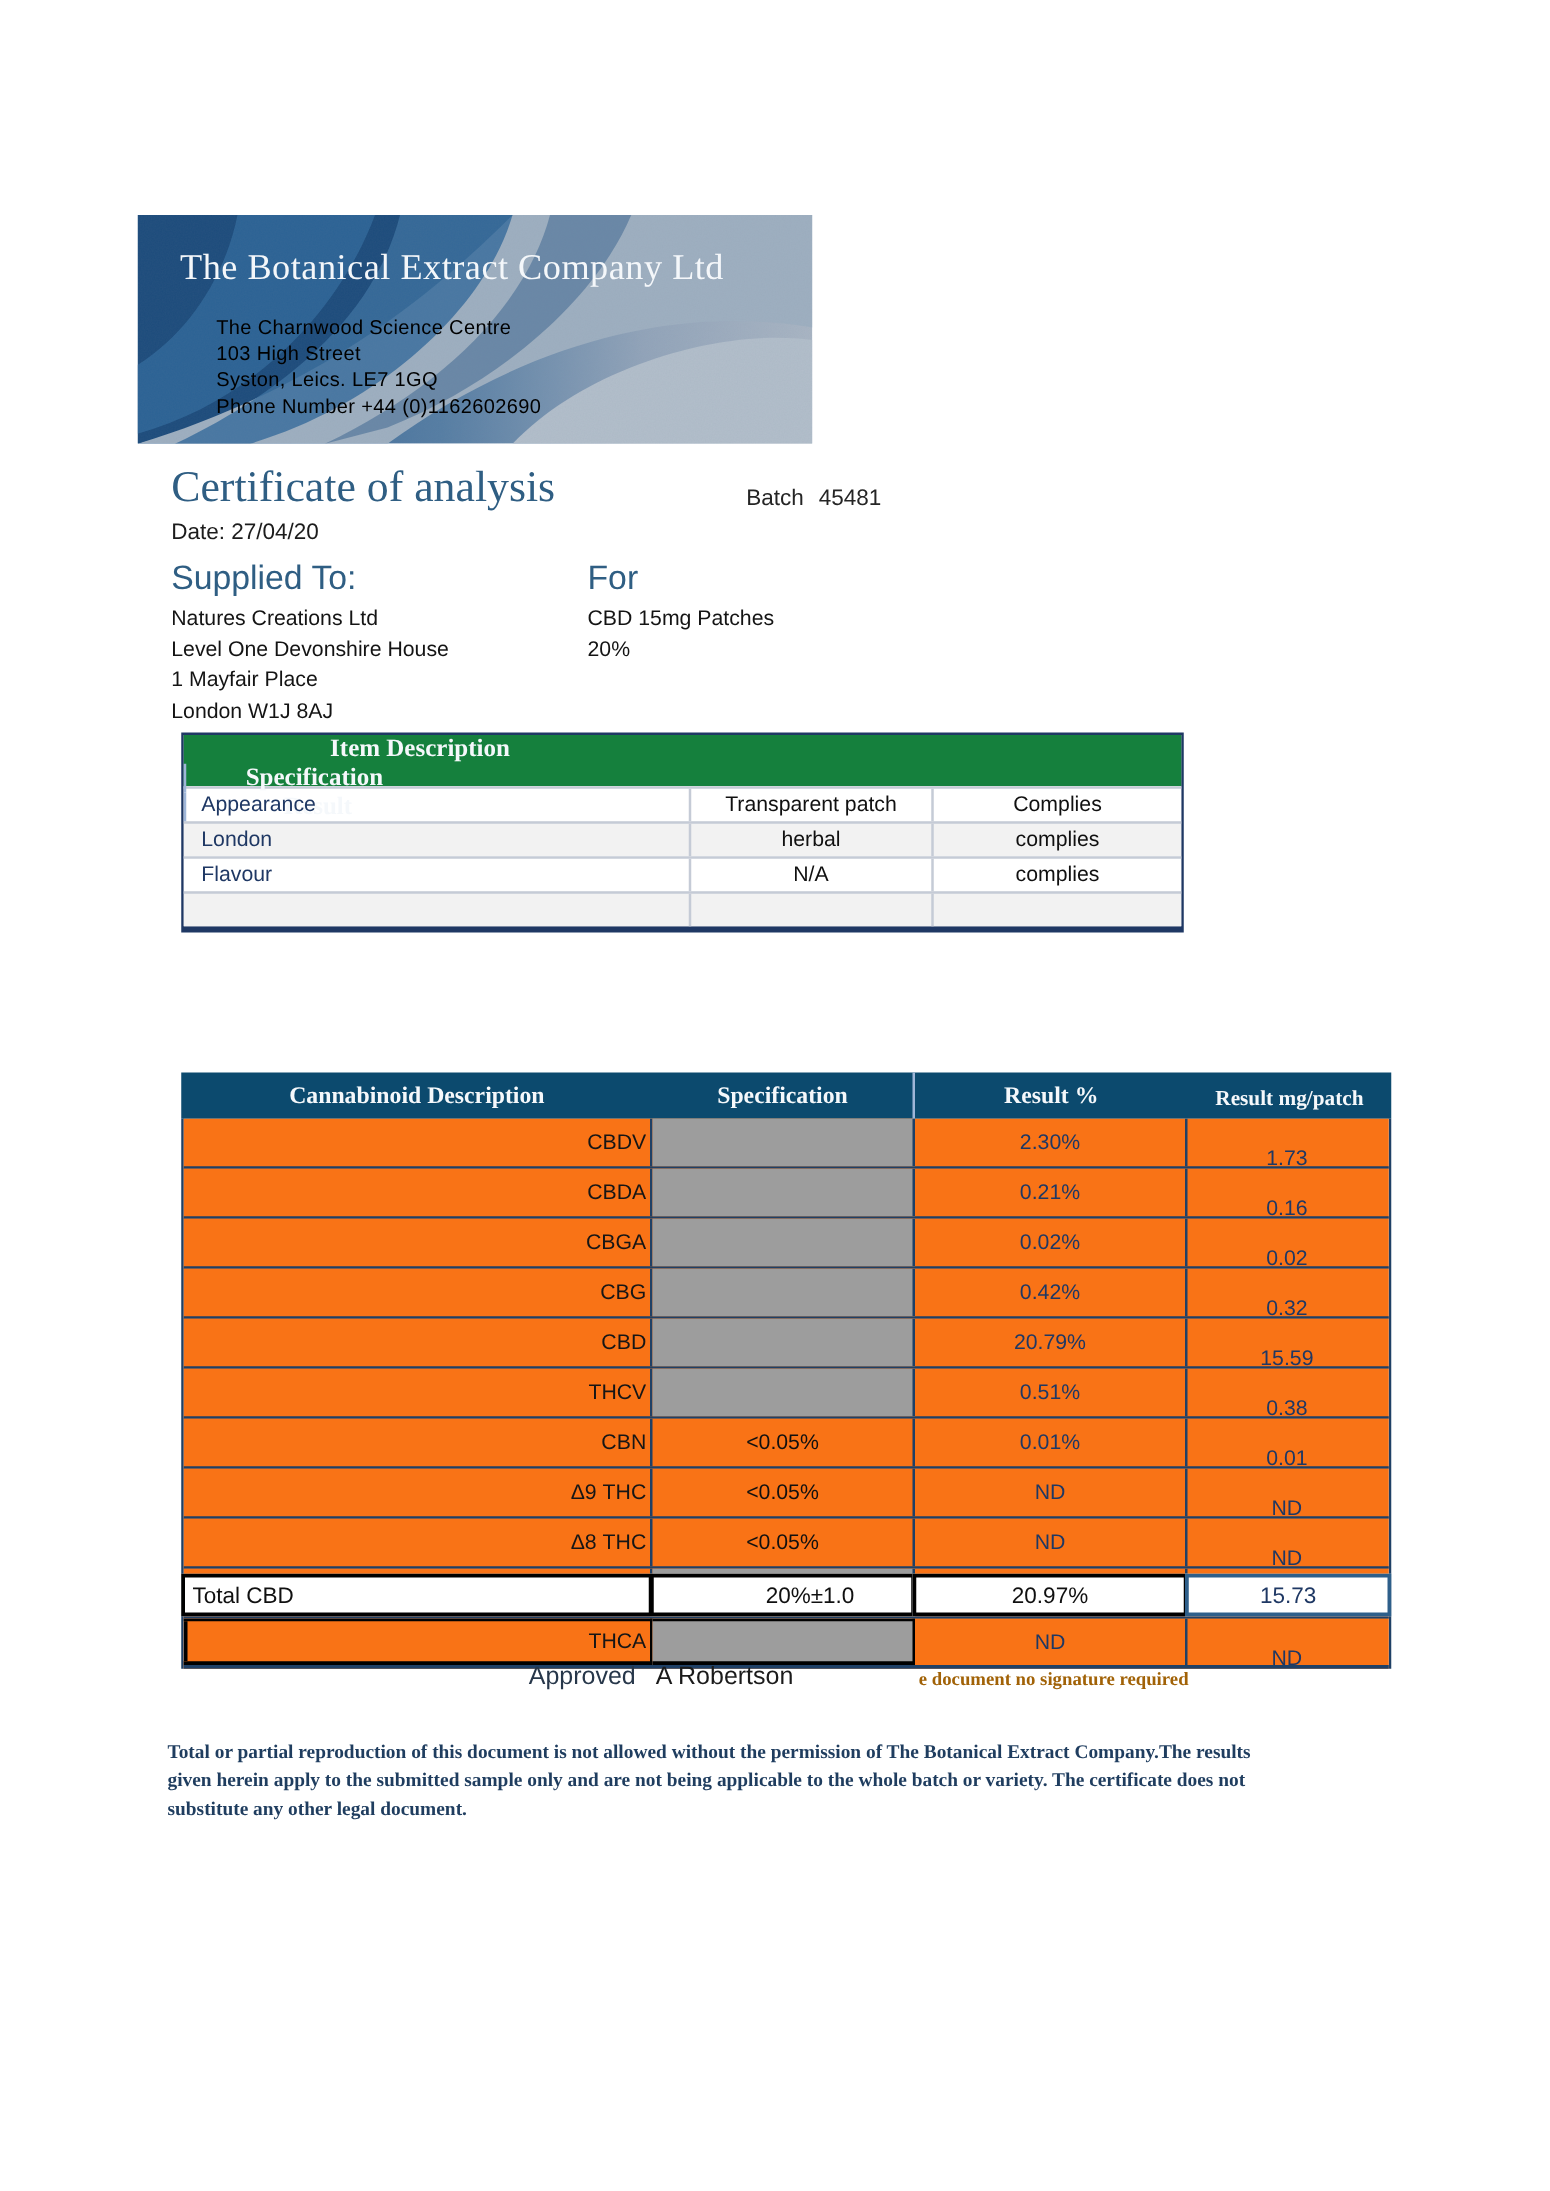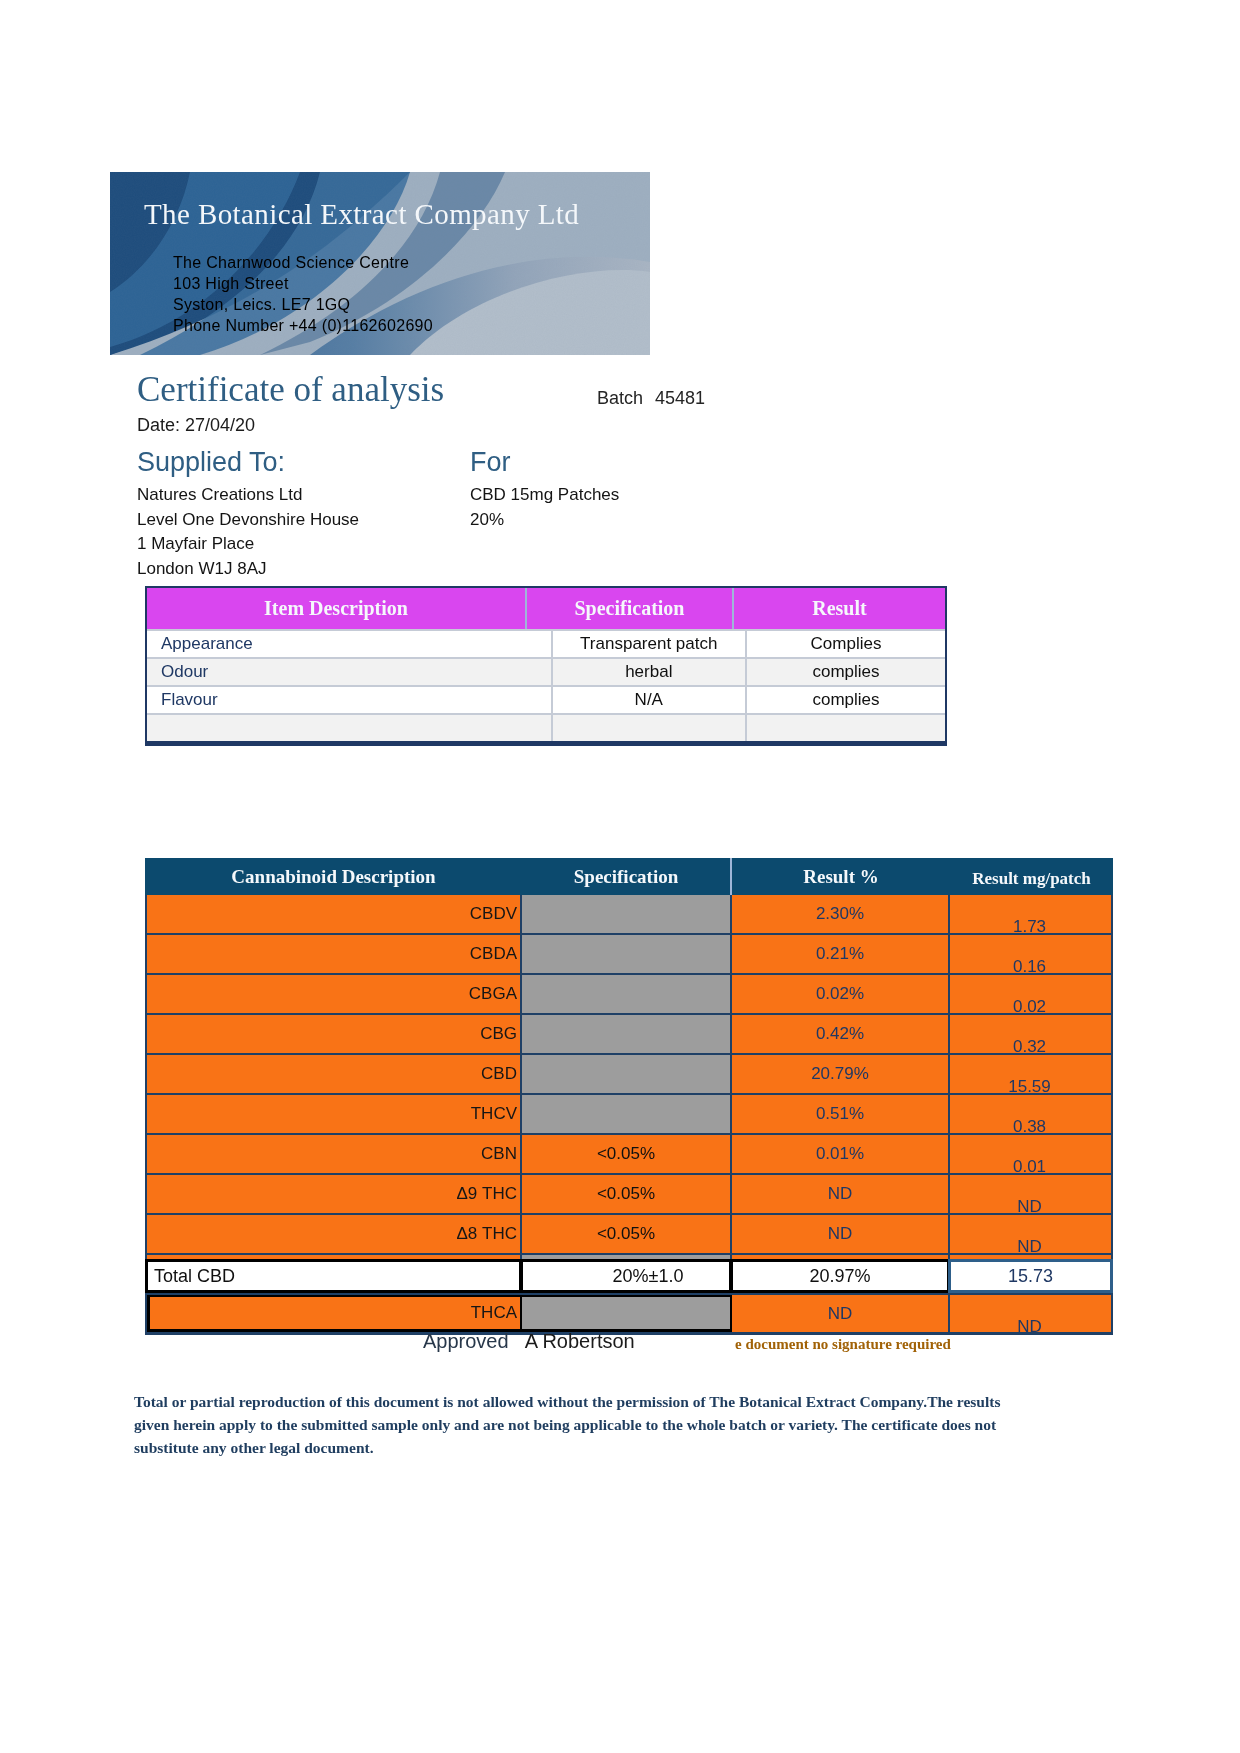--- a/index.html
+++ b/index.html
@@ -23,21 +23,21 @@
   .sec-head { position:absolute; font-family:Liberation Sans, sans-serif; font-size:27px; color:#2f5e83; }
   .supplied-head { left:137px; top:447px; }
   .for-head { left:470px; top:447px; }
   .addr-block { position:absolute; font-size:17px; line-height:24.5px; color:#141414; }
   .supplied-block { left:137px; top:483px; }
   .for-block { left:470px; top:483px; }
 
   
   .itable { position:absolute; left:145px; top:586px; width:802px;
             border:2px solid #1f3864; border-bottom:5px solid #1f3864; }
-  .ithead { display:flex; background:#d946ef; height:41px; }
+  .ithead { display:flex; background:#15803d; height:41px;flex-direction:column; }
   .ithead .hc { display:flex; align-items:center; justify-content:center; color:#f5f8fb;
                 font-family:"Liberation Serif", serif; font-weight:bold; font-size:20px; }
   .ithead .hc + .hc { border-left:2px solid #9fb6d8; }
   .it1 { width:378px; } .it2 { width:207px; } .it3 { width:213px; }
   .t1row { display:flex; height:28px; border-top:2px solid #c5cbd6; background:#ffffff; }
   .t1row:nth-of-type(even) { background:#f2f2f2; }
   .t1c { display:flex; align-items:center; font-size:17px; }
   .t1c.c1 { width:378px; padding-left:14px; color:#1f3864; justify-content:flex-start; }
   .t1c.c2 { width:207px; justify-content:center; color:#101010; border-left:2px solid #c5cbd6;margin-left:48px; }
   .t1c.c3 { width:213px; justify-content:center; color:#101010; border-left:2px solid #c5cbd6; }
@@ -146,21 +146,21 @@
     </div>
     <div>
 
         <div class="t1row">
           <div class="t1c c1">Appearance</div>
           <div class="t1c c2">Transparent patch</div>
           <div class="t1c c3">Complies</div>
         </div>
 
         <div class="t1row">
-          <div class="t1c c1">Odour</div>
+          <div class="t1c c1">London</div>
           <div class="t1c c2">herbal</div>
           <div class="t1c c3">complies</div>
         </div>
 
         <div class="t1row">
           <div class="t1c c1">Flavour</div>
           <div class="t1c c2">N/A</div>
           <div class="t1c c3">complies</div>
         </div>
 

